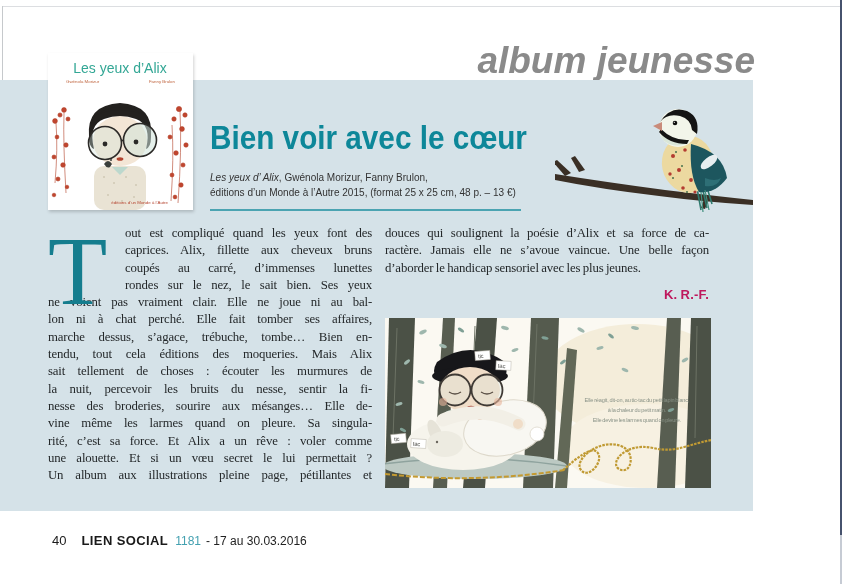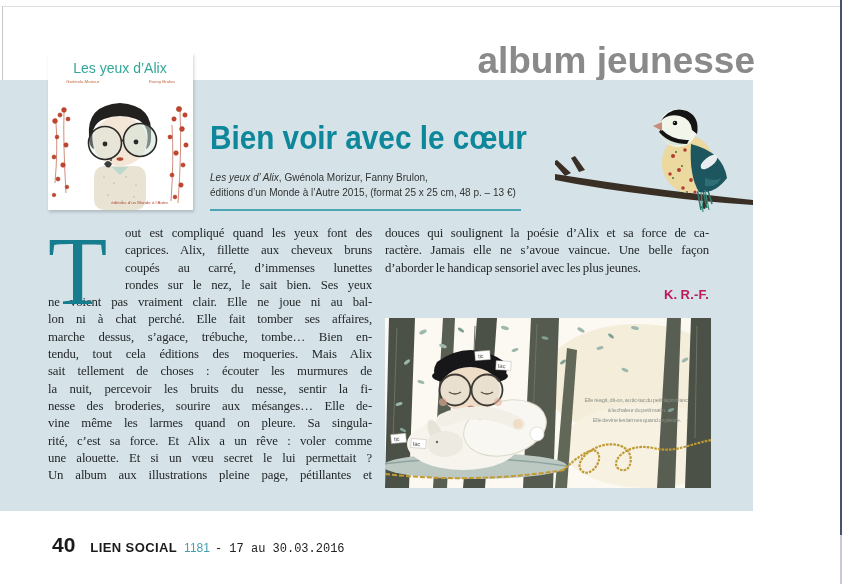--- a/index.html
+++ b/index.html
@@ -5,21 +5,21 @@
   html,body{margin:0;padding:0;background:#fff;}
   .page{position:relative;width:846px;height:584px;background:#ffffff;overflow:hidden;
         font-family:"Liberation Sans", sans-serif;}
   
   .edge-top{position:absolute;left:2px;top:6px;width:838px;height:1px;background:#dcdee1;}
   .edge-left{position:absolute;left:2px;top:6px;width:1px;height:74px;background:#c6c9cc;}
   .edge-right-dark{position:absolute;left:840px;top:0;width:2px;height:535px;background:#46526d;}
   .edge-right-light{position:absolute;left:840px;top:535px;width:2px;height:49px;background:#c6cbd4;}
 
   .rubric{position:absolute;top:42px;right:91px;font-size:37px;font-weight:bold;
-          color:#8a8a8a;letter-spacing:0px;line-height:1;}
+          color:#8a8a8a;letter-spacing:0px;line-height:1;font-style:italic;}
 
   .blue-panel{position:absolute;left:0;top:80px;width:753px;height:431px;background:#d5e2e8;}
 
   
   .cover{position:absolute;left:48px;top:53px;width:145px;height:157px;background:#0f766e;
          box-shadow:1px 2px 3px rgba(0,0,0,0.18);}
   .cover svg{display:block;}
 
   
   .title-block{position:absolute;left:210px;top:120px;width:420px;}
@@ -41,24 +41,24 @@
   .dropcap{float:left;width:68px;height:68px;position:relative;margin:1px 9px 0 0;}
   .dropcap span{position:absolute;top:-3px;left:0;font-family:"Liberation Serif", serif;
                 font-size:97px;line-height:1;color:#157d8e;}
   .signature{margin-top:10px;font-family:"Liberation Sans", sans-serif;font-size:13px;
              font-weight:bold;color:#be185d;text-align:right;letter-spacing:0.2px;}
   .illus{margin-top:16px;}
   .illus svg{display:block;}
 
   
   .footer{position:absolute;left:52px;top:533px;display:flex;align-items:baseline;color:#1a1a1a;}
-  .f-num{font-size:21px;font-weight:bold;}
+  .f-num{font-size:13px;font-weight:normal;}
   .f-mag{font-size:13px;font-weight:bold;margin-left:15px;letter-spacing:0.4px;}
   .f-issue{font-size:12px;color:#43a0b0;margin-left:7px;}
-  .f-date{font-size:12px;color:#222;margin-left:5px;font-family:Liberation Mono, monospace;}
+  .f-date{font-size:12px;color:#222;margin-left:5px;}
 </style>
 </head>
 <body>
 
 <div class="page">
 
   <div class="edge-top"></div>
   <div class="edge-left"></div>
   <div class="edge-right-dark"></div>
   <div class="edge-right-light"></div>

